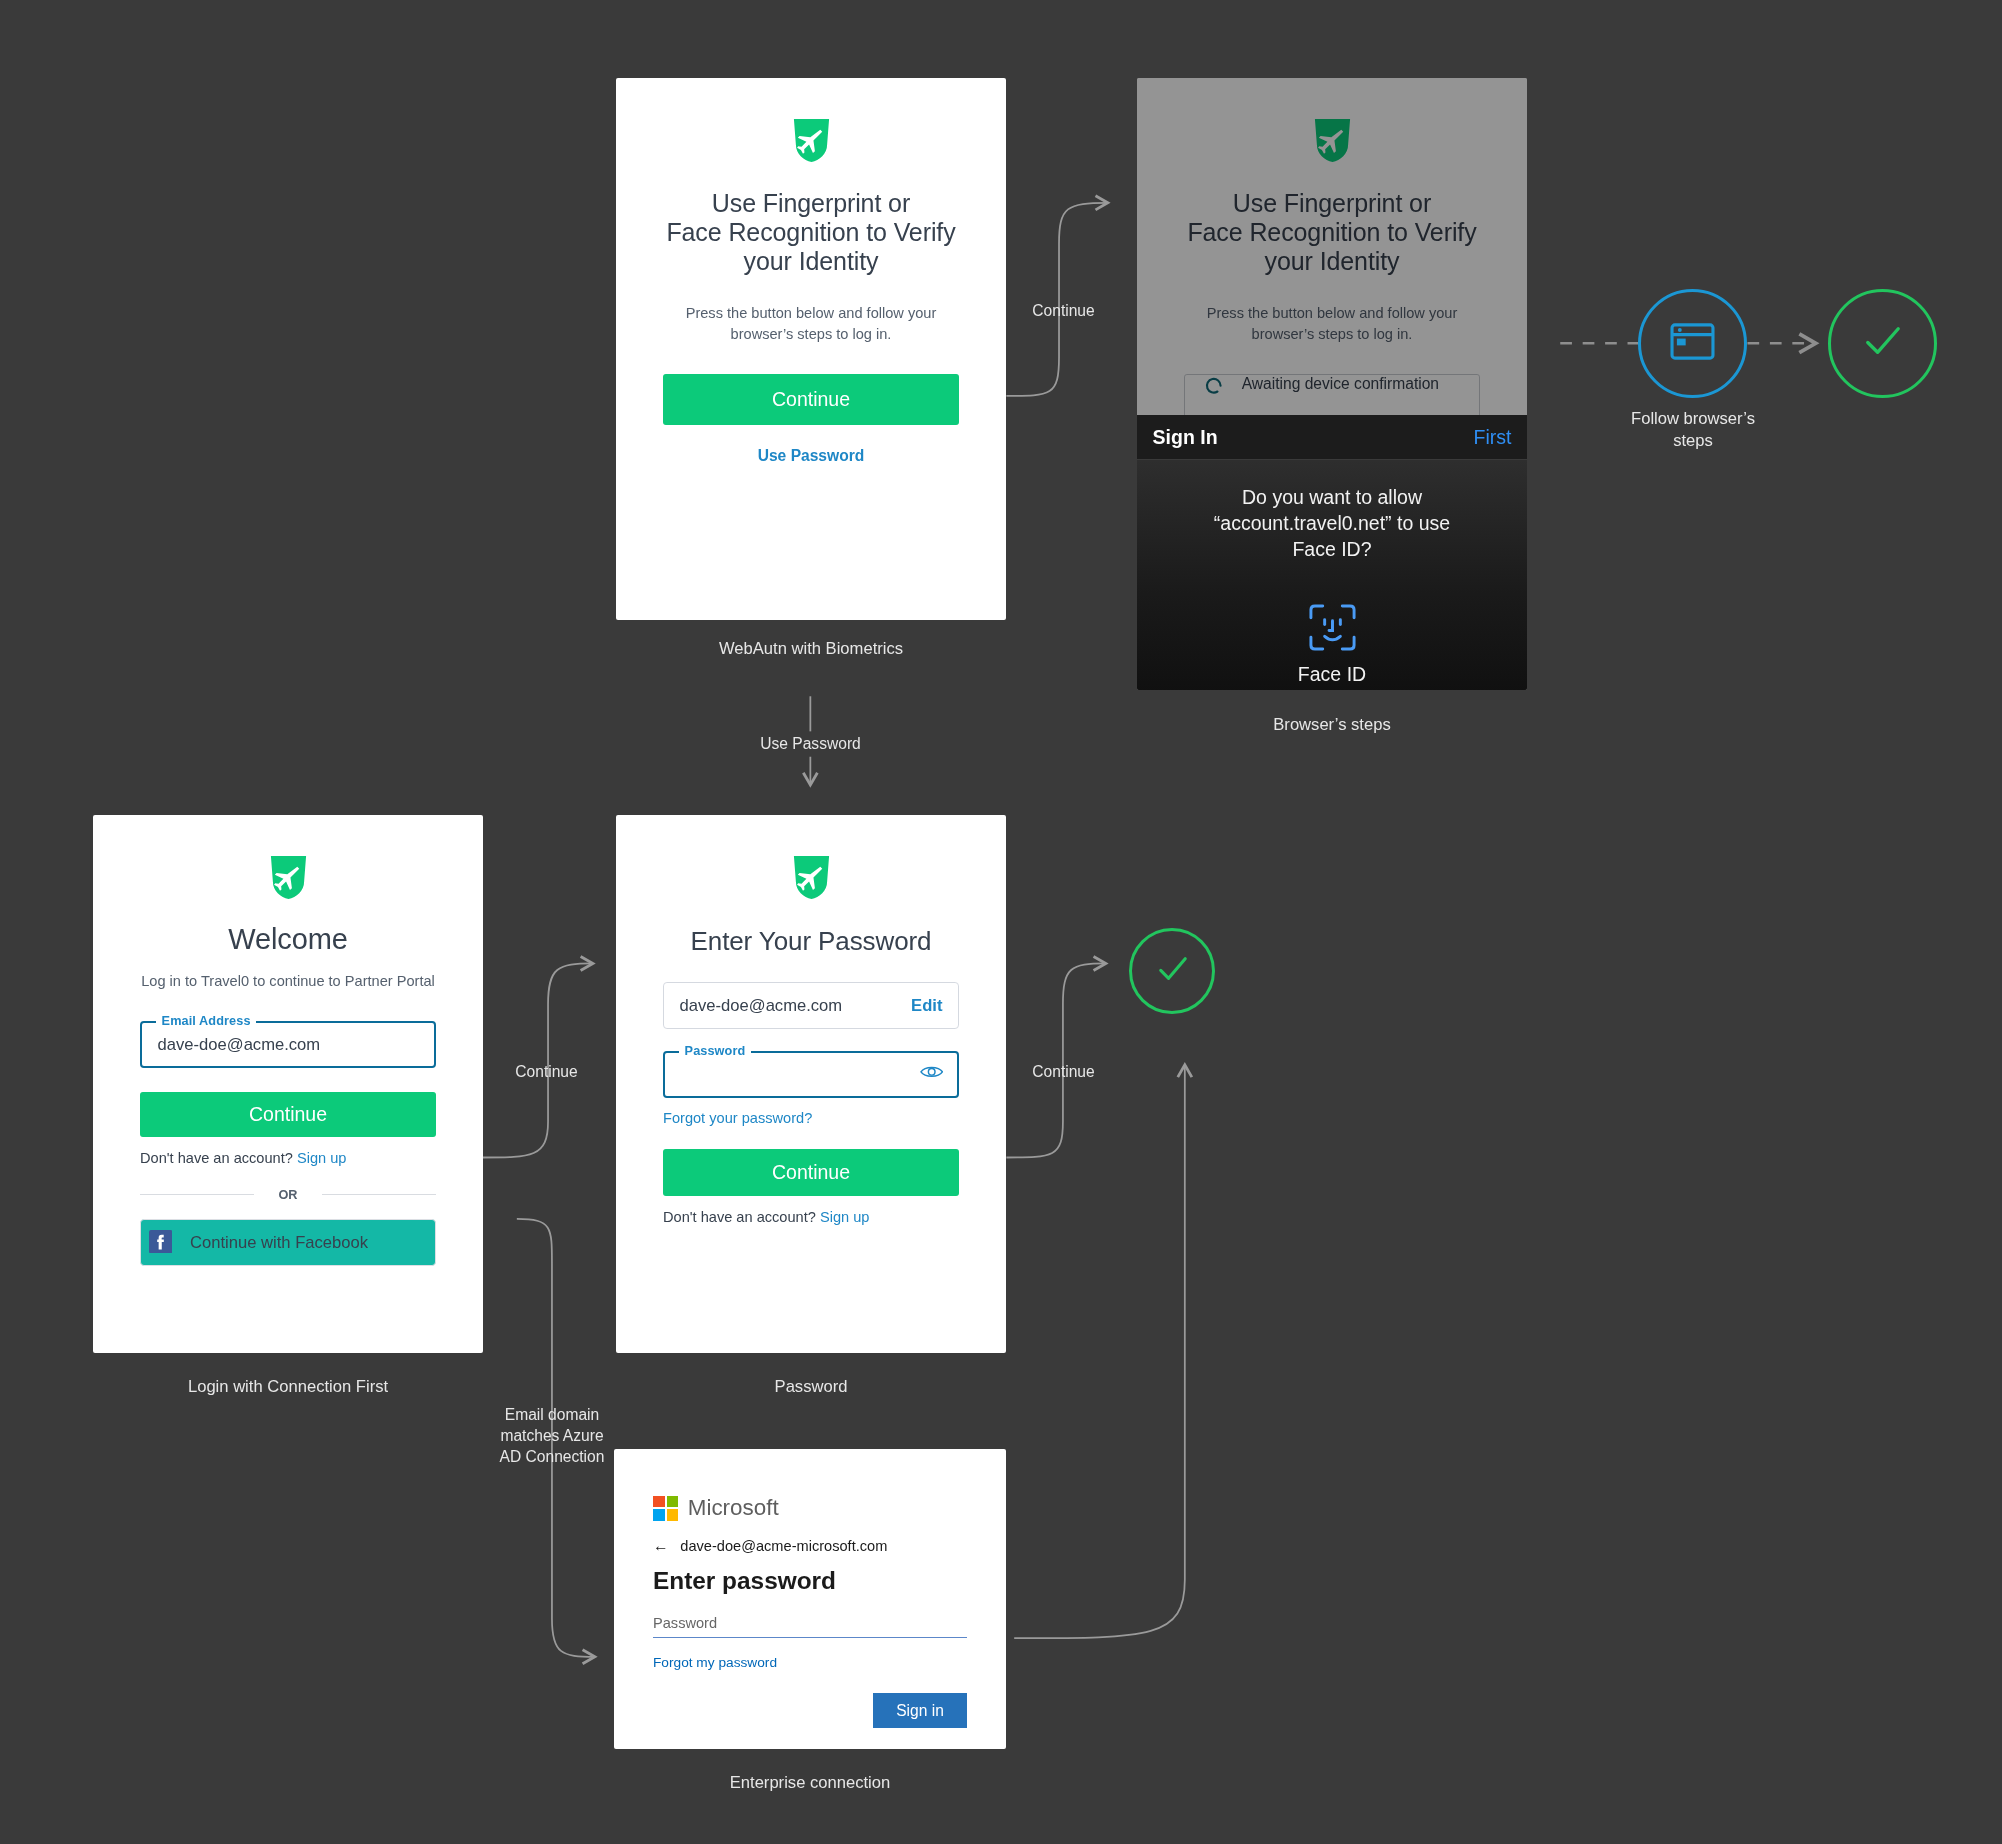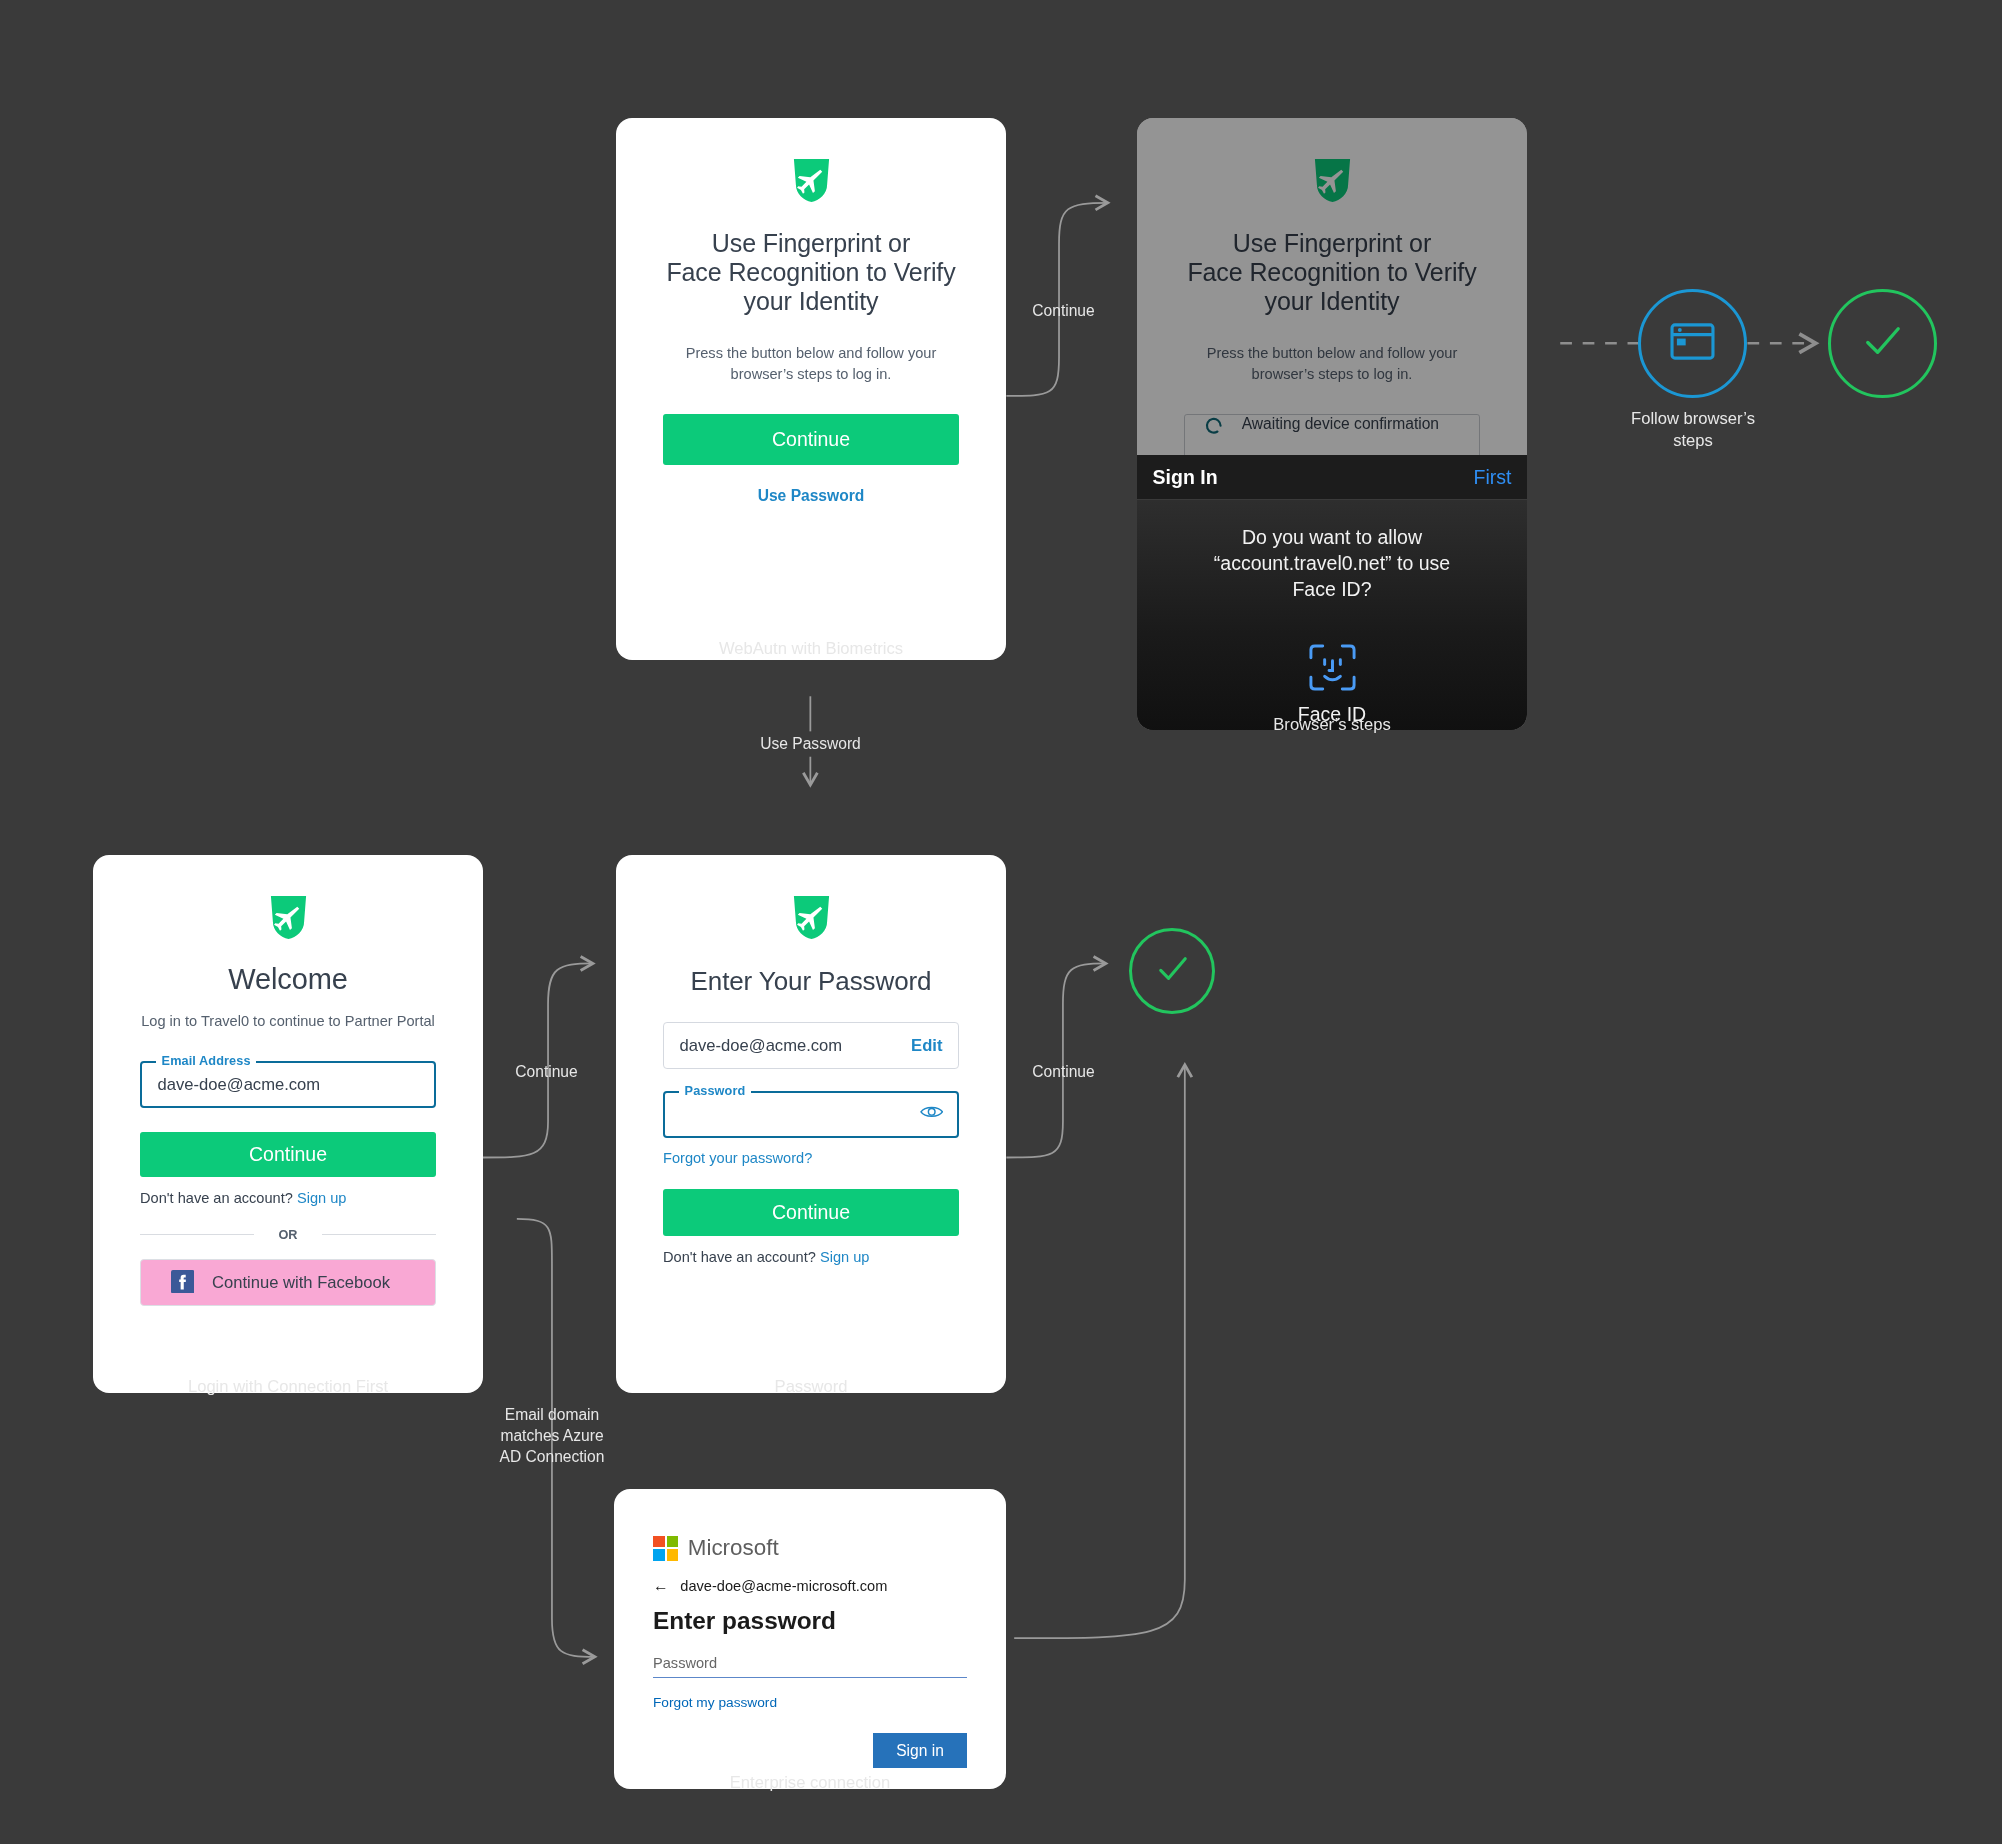--- a/index.html
+++ b/index.html
@@ -8,23 +8,22 @@
     background: #3a3a3a;
     font-family: "Liberation Sans", sans-serif;
     overflow: hidden;
   }
   #stage { position: relative; width: 2002px; height: 1844px; }
 
   
   .card {
     position: absolute;
     background: #ffffff;
-    border-radius: 16px;
+    border-radius: 2px;
     overflow: hidden;
-    margin-top: 40px;
   }
   .card-inner { padding: 0 47px; }
 
   .logo { display:block; margin: 0 auto; }
 
   .card-title {
     text-align: center;
     color: #37414e;
     font-weight: 400;
     letter-spacing: -0.1px;
@@ -322,21 +321,21 @@
         <span>Don't have an account?</span>
         <span class="link-blue">Sign up</span>
       </div>
 
       <div style="display:flex; align-items:center; gap:24px; margin-top:21.5px;">
         <span style="flex:1; height:1px; background:#d9dce1;"></span>
         <span style="font-size:12.7px; font-weight:700; color:#55606e;">OR</span>
         <span style="flex:1; height:1px; background:#d9dce1;"></span>
       </div>
 
-      <button style="margin-top:17.6px; width:100%; height:47px; background:#f9a8d4; border:1px solid #dcdfe4; border-radius:3.9px; display:flex; align-items:center; padding:0 30px; gap:17.6px; cursor:pointer; font-family:inherit;">
+      <button style="margin-top:17.6px; width:100%; height:47px; background:#14b8a6; border:1px solid #dcdfe4; border-radius:3.9px; display:flex; align-items:center; padding:0 8px; gap:17.6px; cursor:pointer; font-family:inherit;">
         <span style="flex:0 0 auto;">
           <svg width="23.4" height="23.4" viewBox="0 0 24 24">
             <rect width="24" height="24" rx="2" fill="#3b5998"></rect>
             <path d="M15.2 12.3h-2.1V20h-3.2v-7.7H8.4V9.7h1.5V8.1c0-1.9.8-3.1 3.1-3.1h2.1v2.6h-1.3c-.7 0-.8.3-.8.8v1.3h2.2z" fill="#fff"></path>
           </svg>
         </span>
         <span style="font-size:16.6px; color:#37414e;">Continue with Facebook</span>
       </button>
     </div>
   </div>

